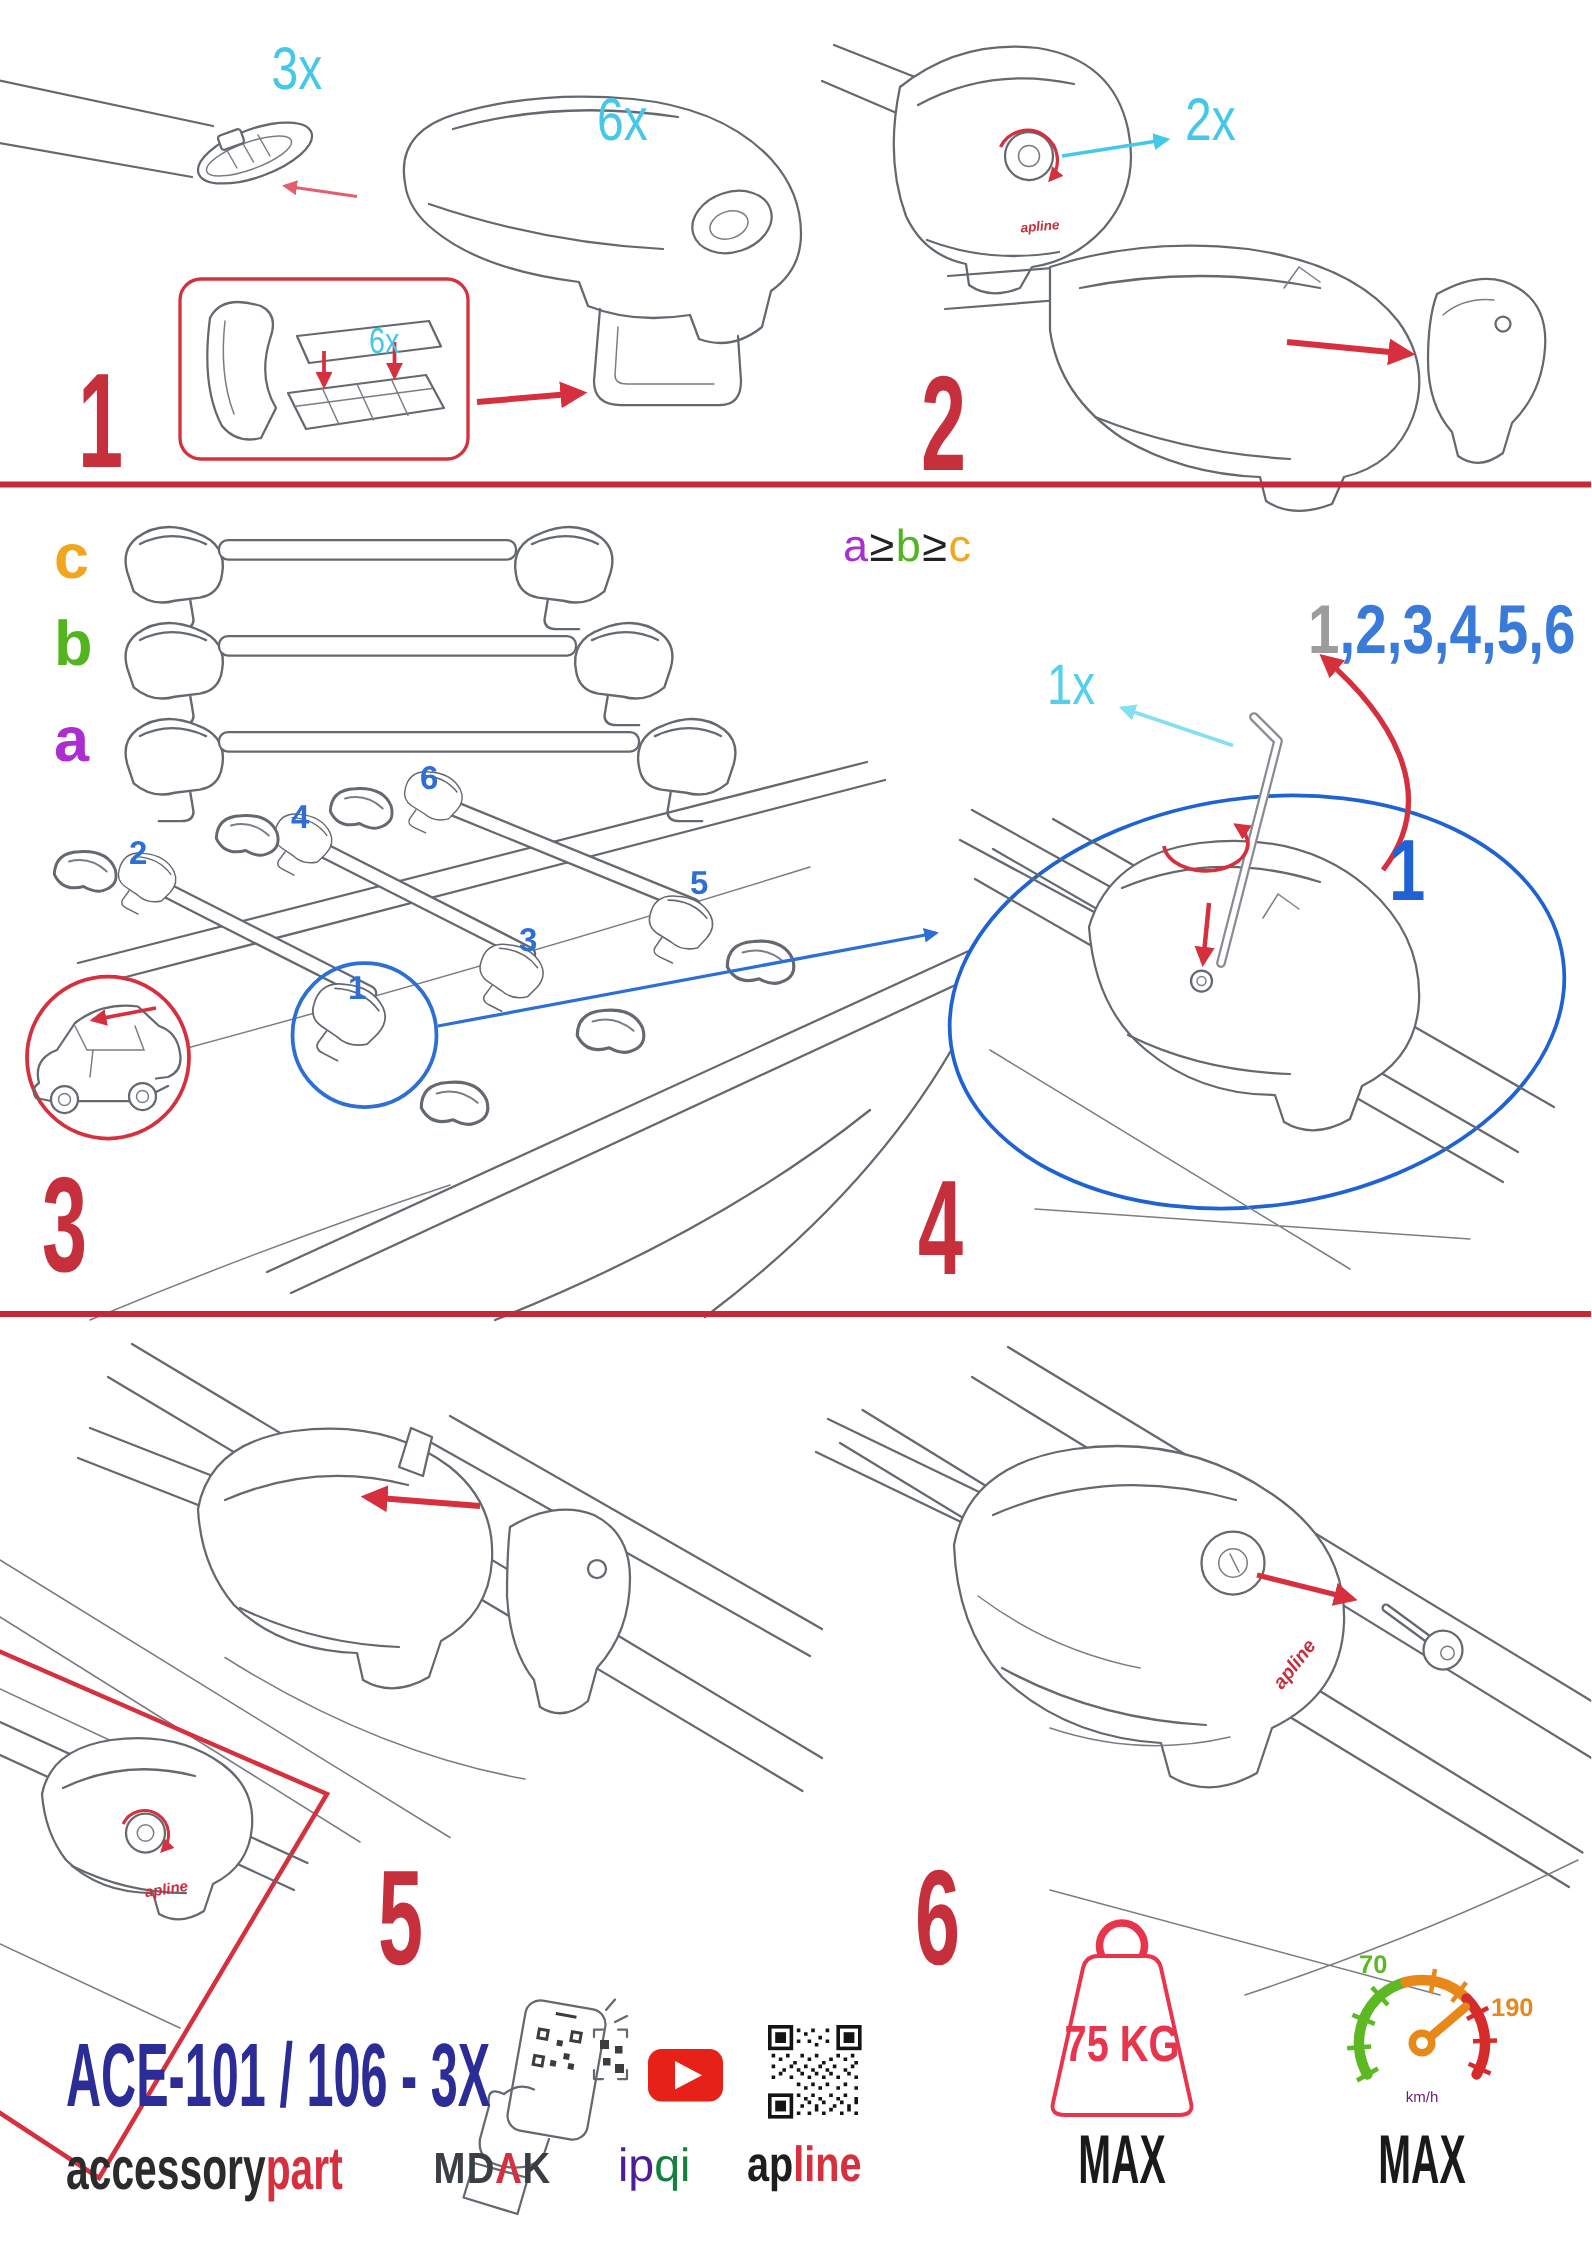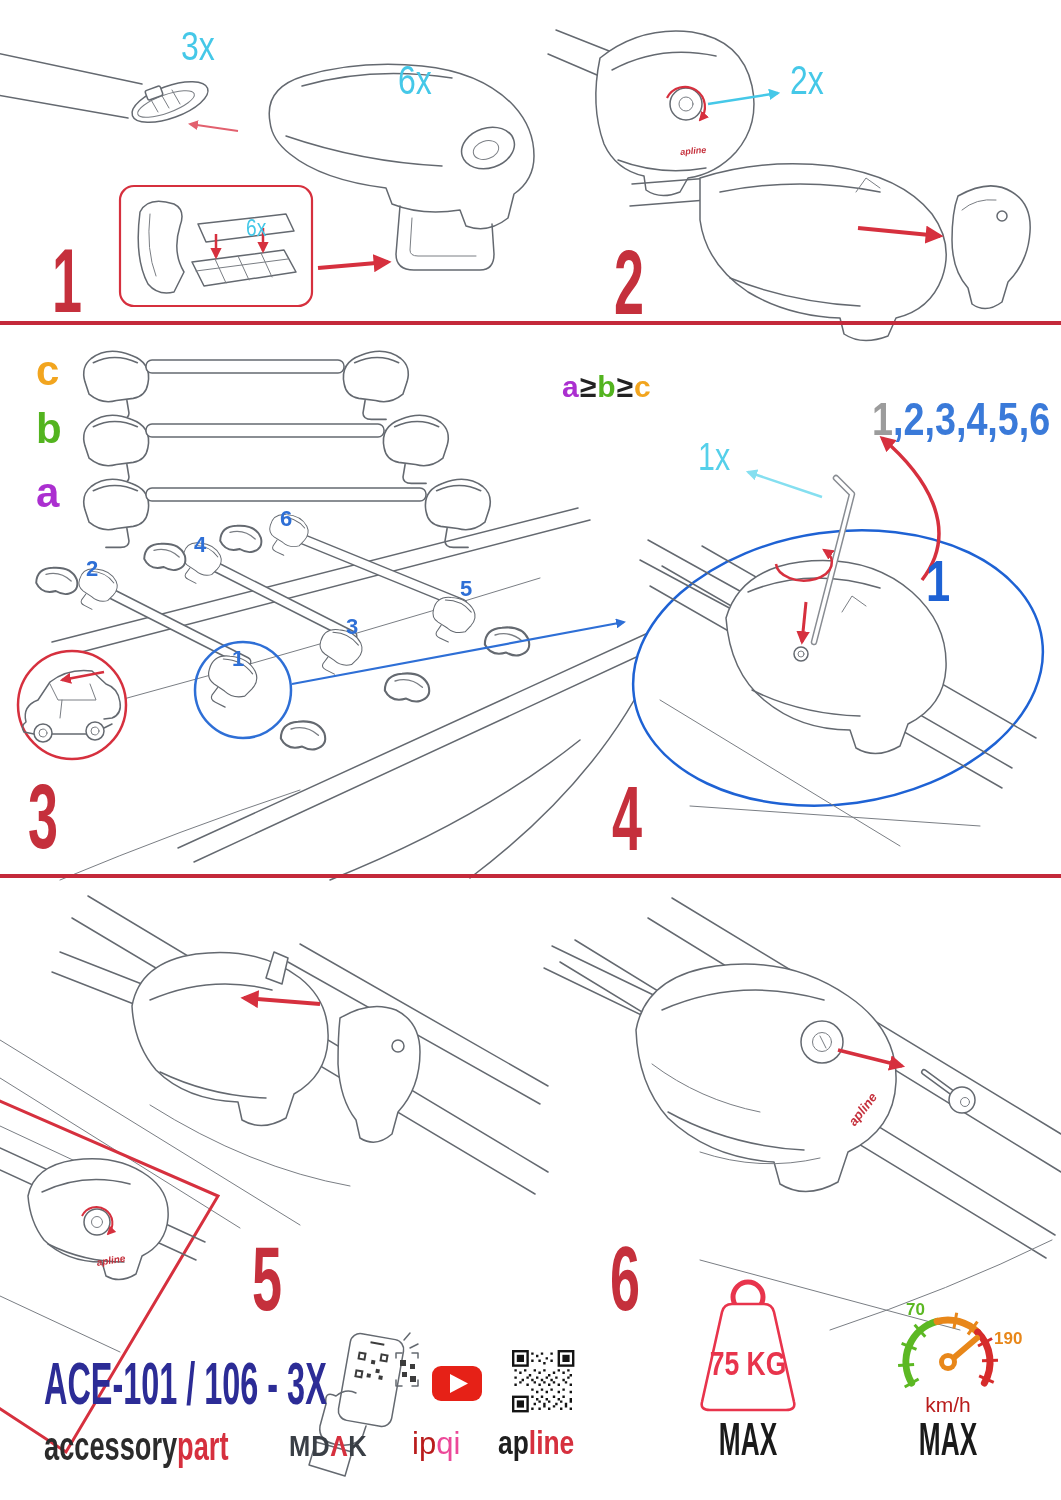--- a/index.html
+++ b/index.html
@@ -318,21 +318,21 @@
 <div class="txt qty" style="left:181px;top:26px">3x</div>
 <div class="txt qty" style="left:398px;top:60px">6x</div>
 <div class="txt qty" style="left:246px;top:216px;font-size:24px">6x</div>
 <div class="txt qty" style="left:790px;top:60px">2x</div>
 <div class="txt qty" style="left:698px;top:438px;color:#55d0ea;font-size:38px">1x</div>
 
 <div class="txt sizetag" style="left:36px;top:350px;color:#f2a51f">c</div>
 <div class="txt sizetag" style="left:36px;top:408px;color:#53b41f">b</div>
 <div class="txt sizetag" style="left:36px;top:472px;color:#ab2fd0">a</div>
 
-<div class="txt" style="left:562px;top:372px;font-size:30px;font-weight:700;letter-spacing:1px">
+<div class="txt" style="left:562px;top:350px;font-size:30px;font-weight:400;letter-spacing:1px">
   <span style="color:#ab2fd0">a</span><span style="color:#222">≥</span><span style="color:#53b41f">b</span><span style="color:#222">≥</span><span style="color:#f2a51f">c</span>
 </div>
 
 <div class="txt roofnum" style="left:232px;top:648px">1</div>
 <div class="txt roofnum" style="left:86px;top:558px">2</div>
 <div class="txt roofnum" style="left:346px;top:616px">3</div>
 <div class="txt roofnum" style="left:194px;top:534px">4</div>
 <div class="txt roofnum" style="left:460px;top:578px">5</div>
 <div class="txt roofnum" style="left:280px;top:508px">6</div>
 
@@ -346,26 +346,26 @@
 <div class="txt brandtag" style="left:846px;top:1120px;transform:rotate(-52deg);font-size:13px">apline</div>
 
 <div class="txt" style="left:44px;top:1354px;font-size:60px;font-weight:700;color:#2c2c96;transform:scaleX(.54)">ACE-101 / 106 - 3X</div>
 <div class="txt" style="left:44px;top:1426px;font-size:40px;font-weight:700;transform:scaleX(.68)">
   <span style="color:#2b2b2b">accessory</span><span style="color:#d6303e">part</span>
 </div>
 <div class="txt" style="left:289px;top:1432px;font-size:29px;font-weight:700;letter-spacing:1px;transform:scaleX(.88)">
   <span style="color:#3a3f46">MD</span><span style="color:#d6303e">Λ</span><span style="color:#3a3f46">K</span>
 </div>
 <div class="txt" style="left:412px;top:1428px;font-size:31px;font-weight:500">
-  <span style="color:#b91c1c">ip</span><span style="color:#ec4899">qi</span>
+  <span style="color:#4c1d95">ip</span><span style="color:#15803d">qi</span>
 </div>
 <div class="txt" style="left:498px;top:1426px;font-size:33px;font-weight:700;transform:scaleX(.8)">
   <span style="color:#1e1e1e">ap</span><span style="color:#d6303e">line</span>
 </div>
 
 <div class="txt ctr" style="left:748px;top:1346px;font-size:34px;font-weight:700;color:#e8344c;transform:translateX(-50%) scaleX(.78)">75 KG</div>
 <div class="txt ctr" style="left:748px;top:1416px;font-size:46px;font-weight:700;color:#1a1a1a;transform:translateX(-50%) scaleX(.57)">MAX</div>
 <div class="txt" style="left:906px;top:1301px;font-size:17px;font-weight:700;color:#5cb823">70</div>
 <div class="txt" style="left:994px;top:1330px;font-size:17px;font-weight:700;color:#e8871a">190</div>
-<div class="txt ctr" style="left:948px;top:1394px;font-size:21px;color:#b91c1c;transform:translateX(-50%)">km/h</div>
+<div class="txt ctr" style="left:948px;top:1394px;font-size:10px;color:#701a75;transform:translateX(-50%)">km/h</div>
 <div class="txt ctr" style="left:948px;top:1416px;font-size:46px;font-weight:700;color:#1a1a1a;transform:translateX(-50%) scaleX(.57)">MAX</div>
 
 </div>
 
 </body></html>

